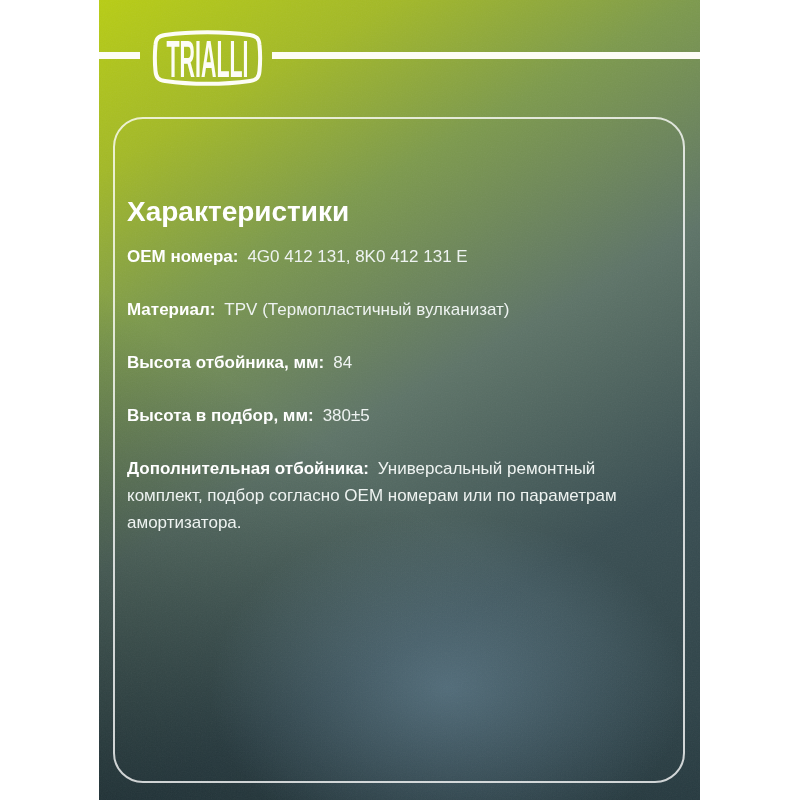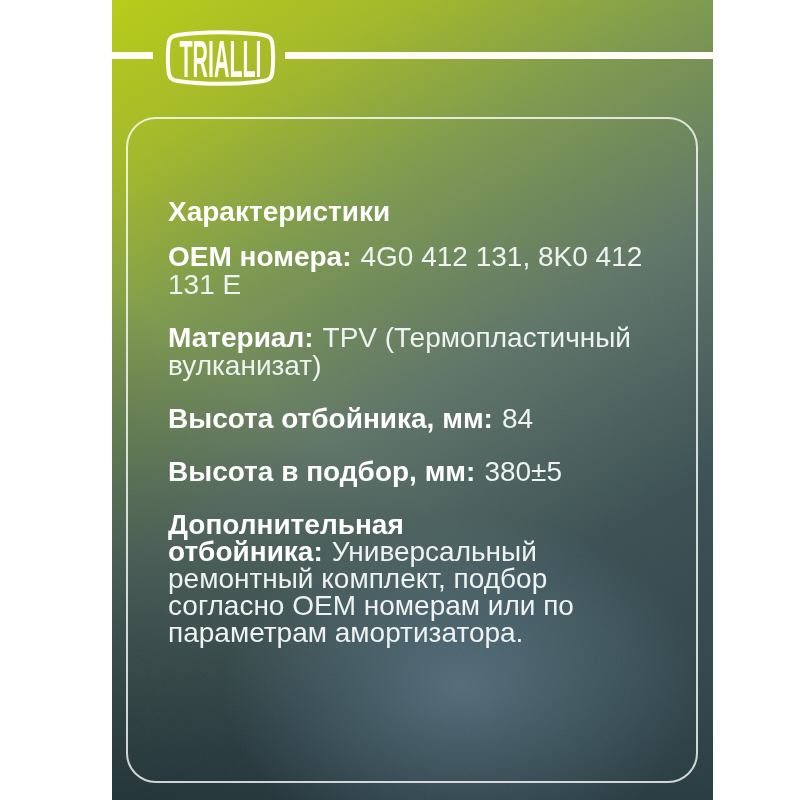--- a/index.html
+++ b/index.html
@@ -5,44 +5,44 @@
   html,body{margin:0;padding:0;}
   body{
     width:800px;height:800px;background:#ffffff;
     font-family:"Liberation Sans", sans-serif;
     -webkit-font-smoothing:antialiased;
   }
   .stage{position:relative;width:800px;height:800px;background:#ffffff;overflow:hidden;}
 
   
   .panel{
-    position:absolute;left:112px;top:0;width:601px;height:800px;
+    position:absolute;left:99px;top:0;width:601px;height:800px;
     background:
       radial-gradient(55% 30% at 58% 86%, rgba(130,165,190,0.42), rgba(130,165,190,0) 72%),
       linear-gradient(35deg, rgba(10,24,30,0.55) 0%, rgba(10,24,30,0) 42%),
       linear-gradient(150deg,
         #b8cd15 0%, #a3b928 15%, #7d9a4d 30%, #5e7468 50%,
         #3a4f53 72%, #2a3e44 100%);
   }
   .grain{position:absolute;left:0;top:0;width:100%;height:100%;opacity:0.06;pointer-events:none;}
 
   
   .rule{position:absolute;top:52px;height:7px;background:#fdfdf6;}
   .rule.left{left:0;width:41px;}
   .rule.right{left:173px;right:0;}
   .badge{position:absolute;left:51px;top:29px;width:115px;height:58px;}
 
   
   .card{
     position:absolute;left:14px;top:117px;width:572px;height:666px;
     box-sizing:border-box;border:2px solid rgba(255,255,255,0.78);
-    border-radius:30px;padding:77px 20px 0 40px;color:#ffffff;
+    border-radius:30px;padding:77px 20px 0 12px;color:#ffffff;
   }
   .title{font-size:28px;line-height:32px;font-weight:700;margin:0 0 15px 0;color:#ffffff;}
-  .row{font-size:28px;line-height:28px;margin:12px 0 25px 0;}
+  .row{font-size:17px;line-height:28px;margin:12px 0 25px 0;}
   .row .label{font-weight:700;color:#ffffff;padding-right:9px;}
   .row .value{font-weight:400;color:#eef3f1;}
   .row.para{line-height:27px;max-width:490px;}
 </style>
 </head>
 <body>
 
 <div class="stage">
   <div class="panel">
 

